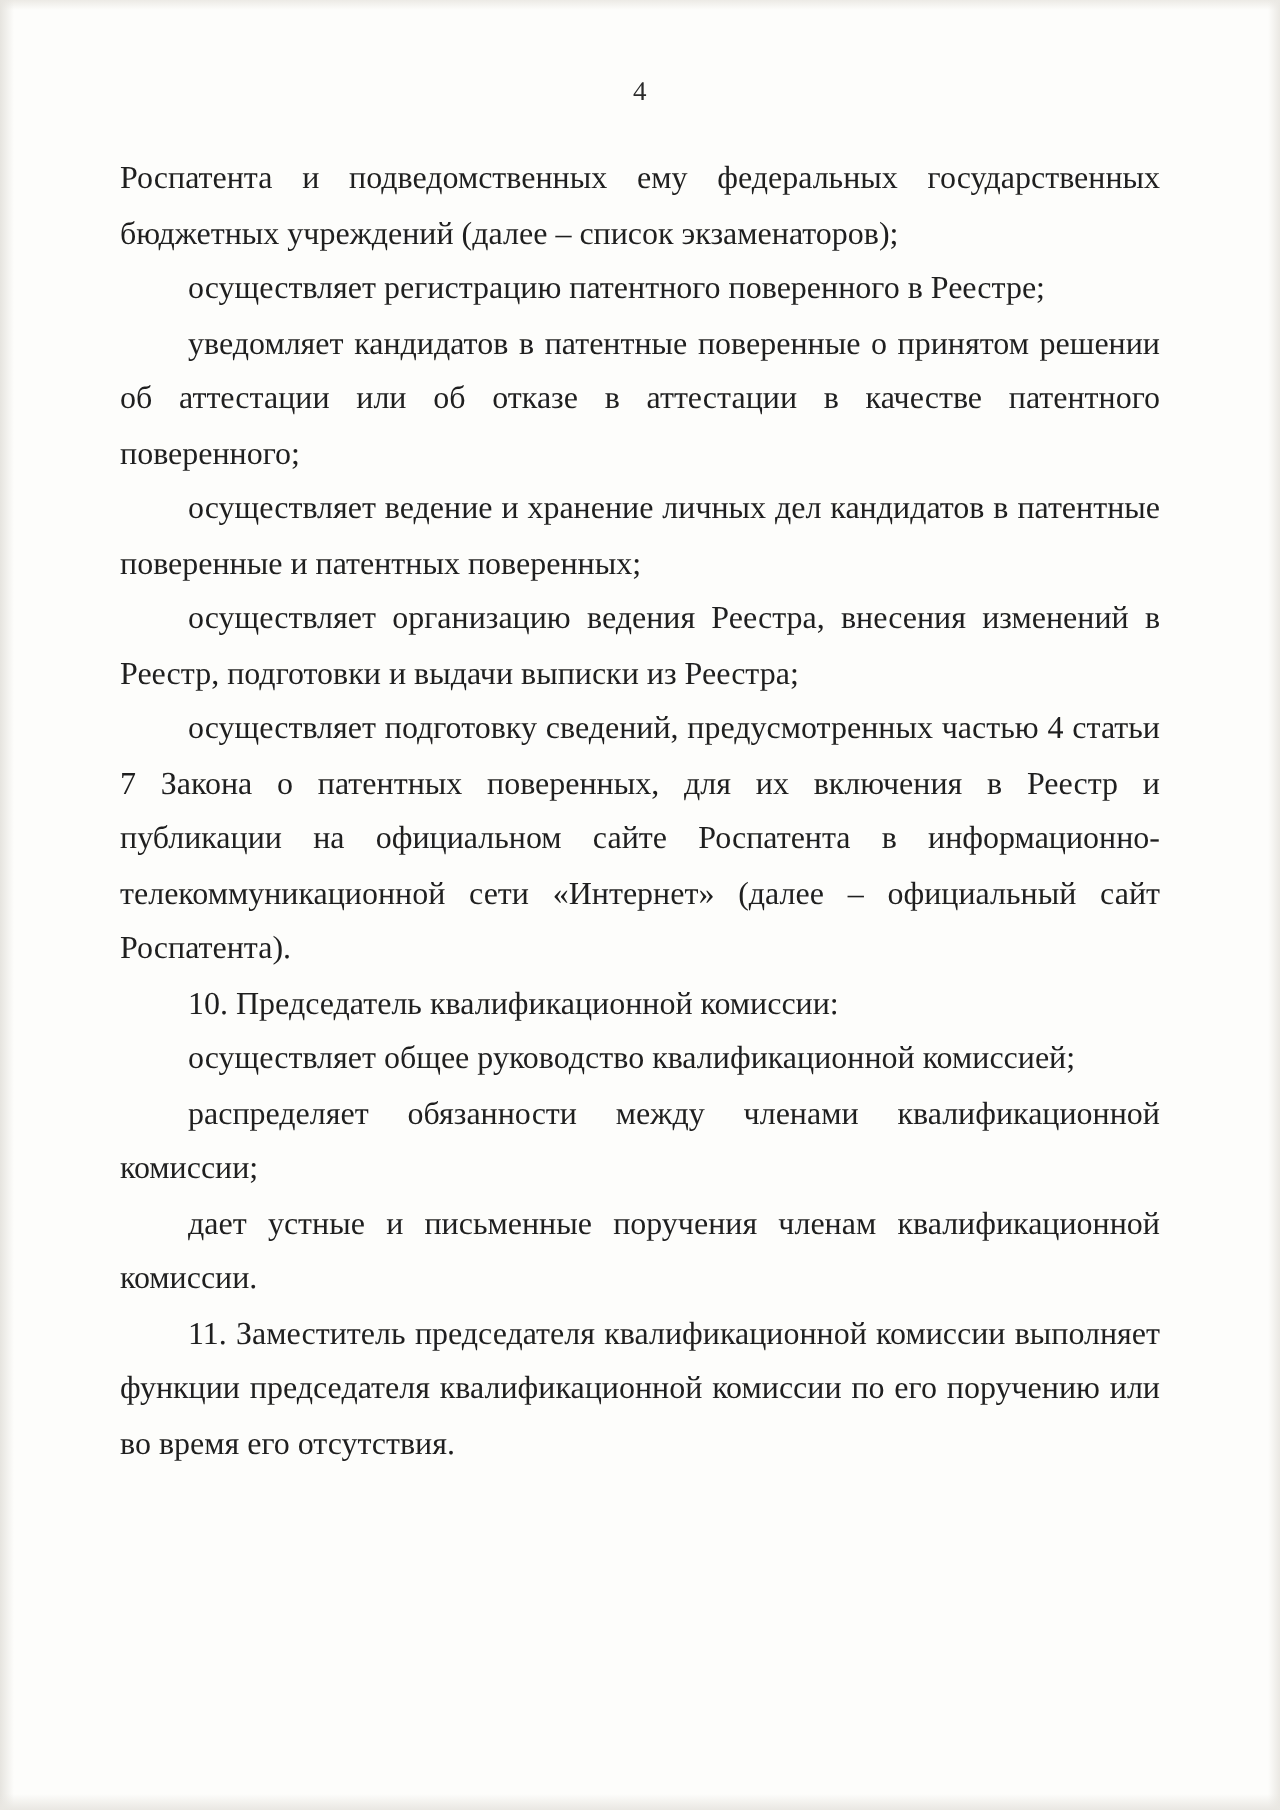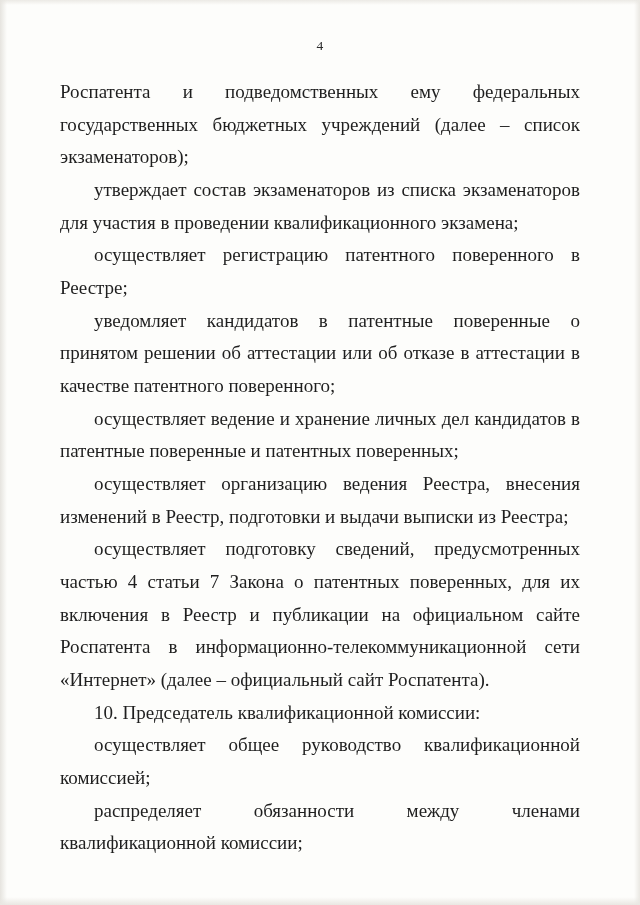--- a/index.html
+++ b/index.html
@@ -23,21 +23,21 @@
     overflow: hidden;
   }
   .page-number {
     text-align: center;
     font-size: 13.5px;
     color: #2b2b2b;
     margin: 0 0 22px 0;
     letter-spacing: 0.2px;
   }
   .doc-body {
-    font-size: 19px;
+    font-size: 16px;
     line-height: 1.72;
     color: #1f1f1f;
   }
   p.para {
     margin: 0 0 0 0;
     text-align: justify;
     text-justify: inter-word;
     text-indent: 0;
     hyphens: none;
   }
@@ -83,23 +83,24 @@
 <div class="page">
   <div class="scan-edge-top"></div>
   <div class="scan-edge-left"></div>
   <div class="scan-edge-right"></div>
   <div class="scan-edge-bottom"></div>
 
   <div class="page-number">4</div>
 
   <div class="doc-body">
     <p class="para noindent">Роспатента и подведомственных ему федеральных государственных бюджетных учреждений (далее – список экзаменаторов);</p>
-    <p class="para indent">утверждает состав экзаменаторов из списка экзаменаторов для участия в проведении квалификационного экзамена;</p>
     <p class="para indent">осуществляет регистрацию патентного поверенного в Реестре;</p>
     <p class="para indent">уведомляет кандидатов в патентные поверенные о принятом решении об аттестации или об отказе в аттестации в качестве патентного поверенного;</p>
     <p class="para indent">осуществляет ведение и хранение личных дел кандидатов в патентные поверенные и патентных поверенных;</p>
     <p class="para indent">осуществляет организацию ведения Реестра, внесения изменений в Реестр, подготовки и выдачи выписки из Реестра;</p>
     <p class="para indent">осуществляет подготовку сведений, предусмотренных частью 4 статьи 7 Закона о патентных поверенных, для их включения в Реестр и публикации на официальном сайте Роспатента в информационно-телекоммуникационной сети «Интернет» (далее – официальный сайт Роспатента).</p>
     <p class="para indent">10. Председатель квалификационной комиссии:</p>
     <p class="para indent">осуществляет общее руководство квалификационной комиссией;</p>
     <p class="para indent">распределяет обязанности между членами квалификационной комиссии;</p>
+    <p class="para indent">дает устные и письменные поручения членам квалификационной комиссии.</p>
+    <p class="para indent">11. Заместитель председателя квалификационной комиссии выполняет функции председателя квалификационной комиссии по его поручению или во время его отсутствия.</p>
   </div>
 </div>
 
 </body></html>

